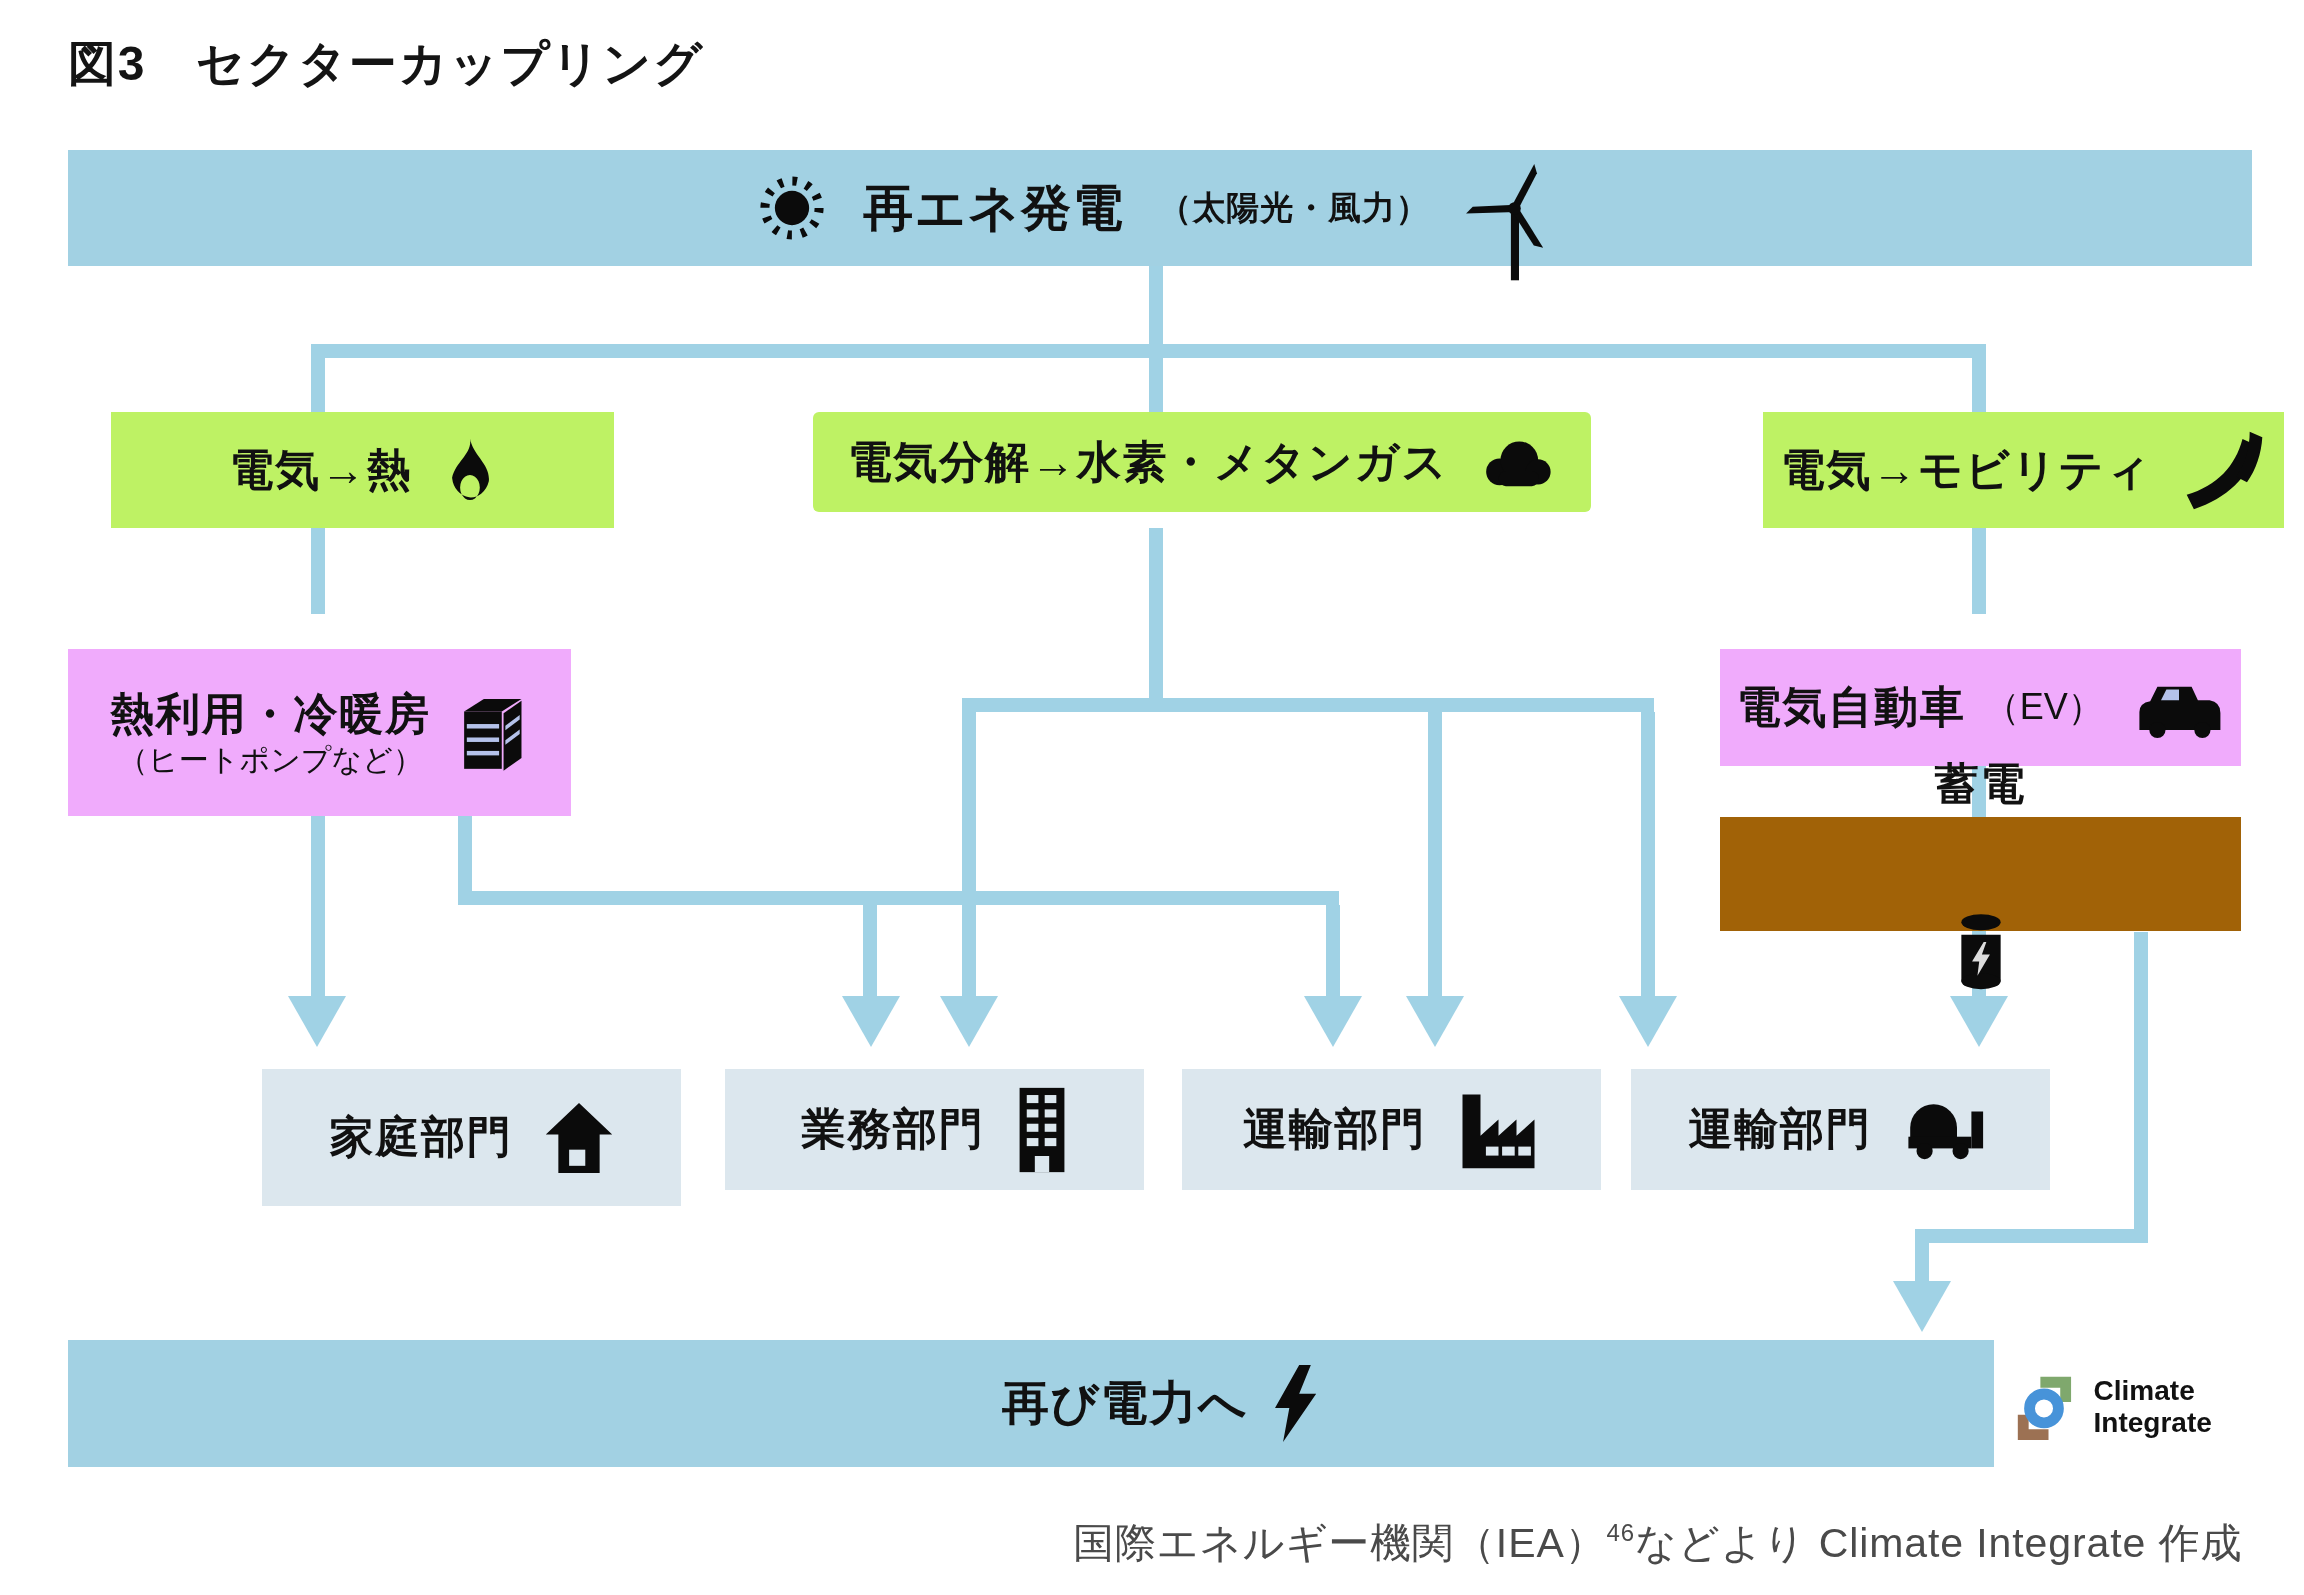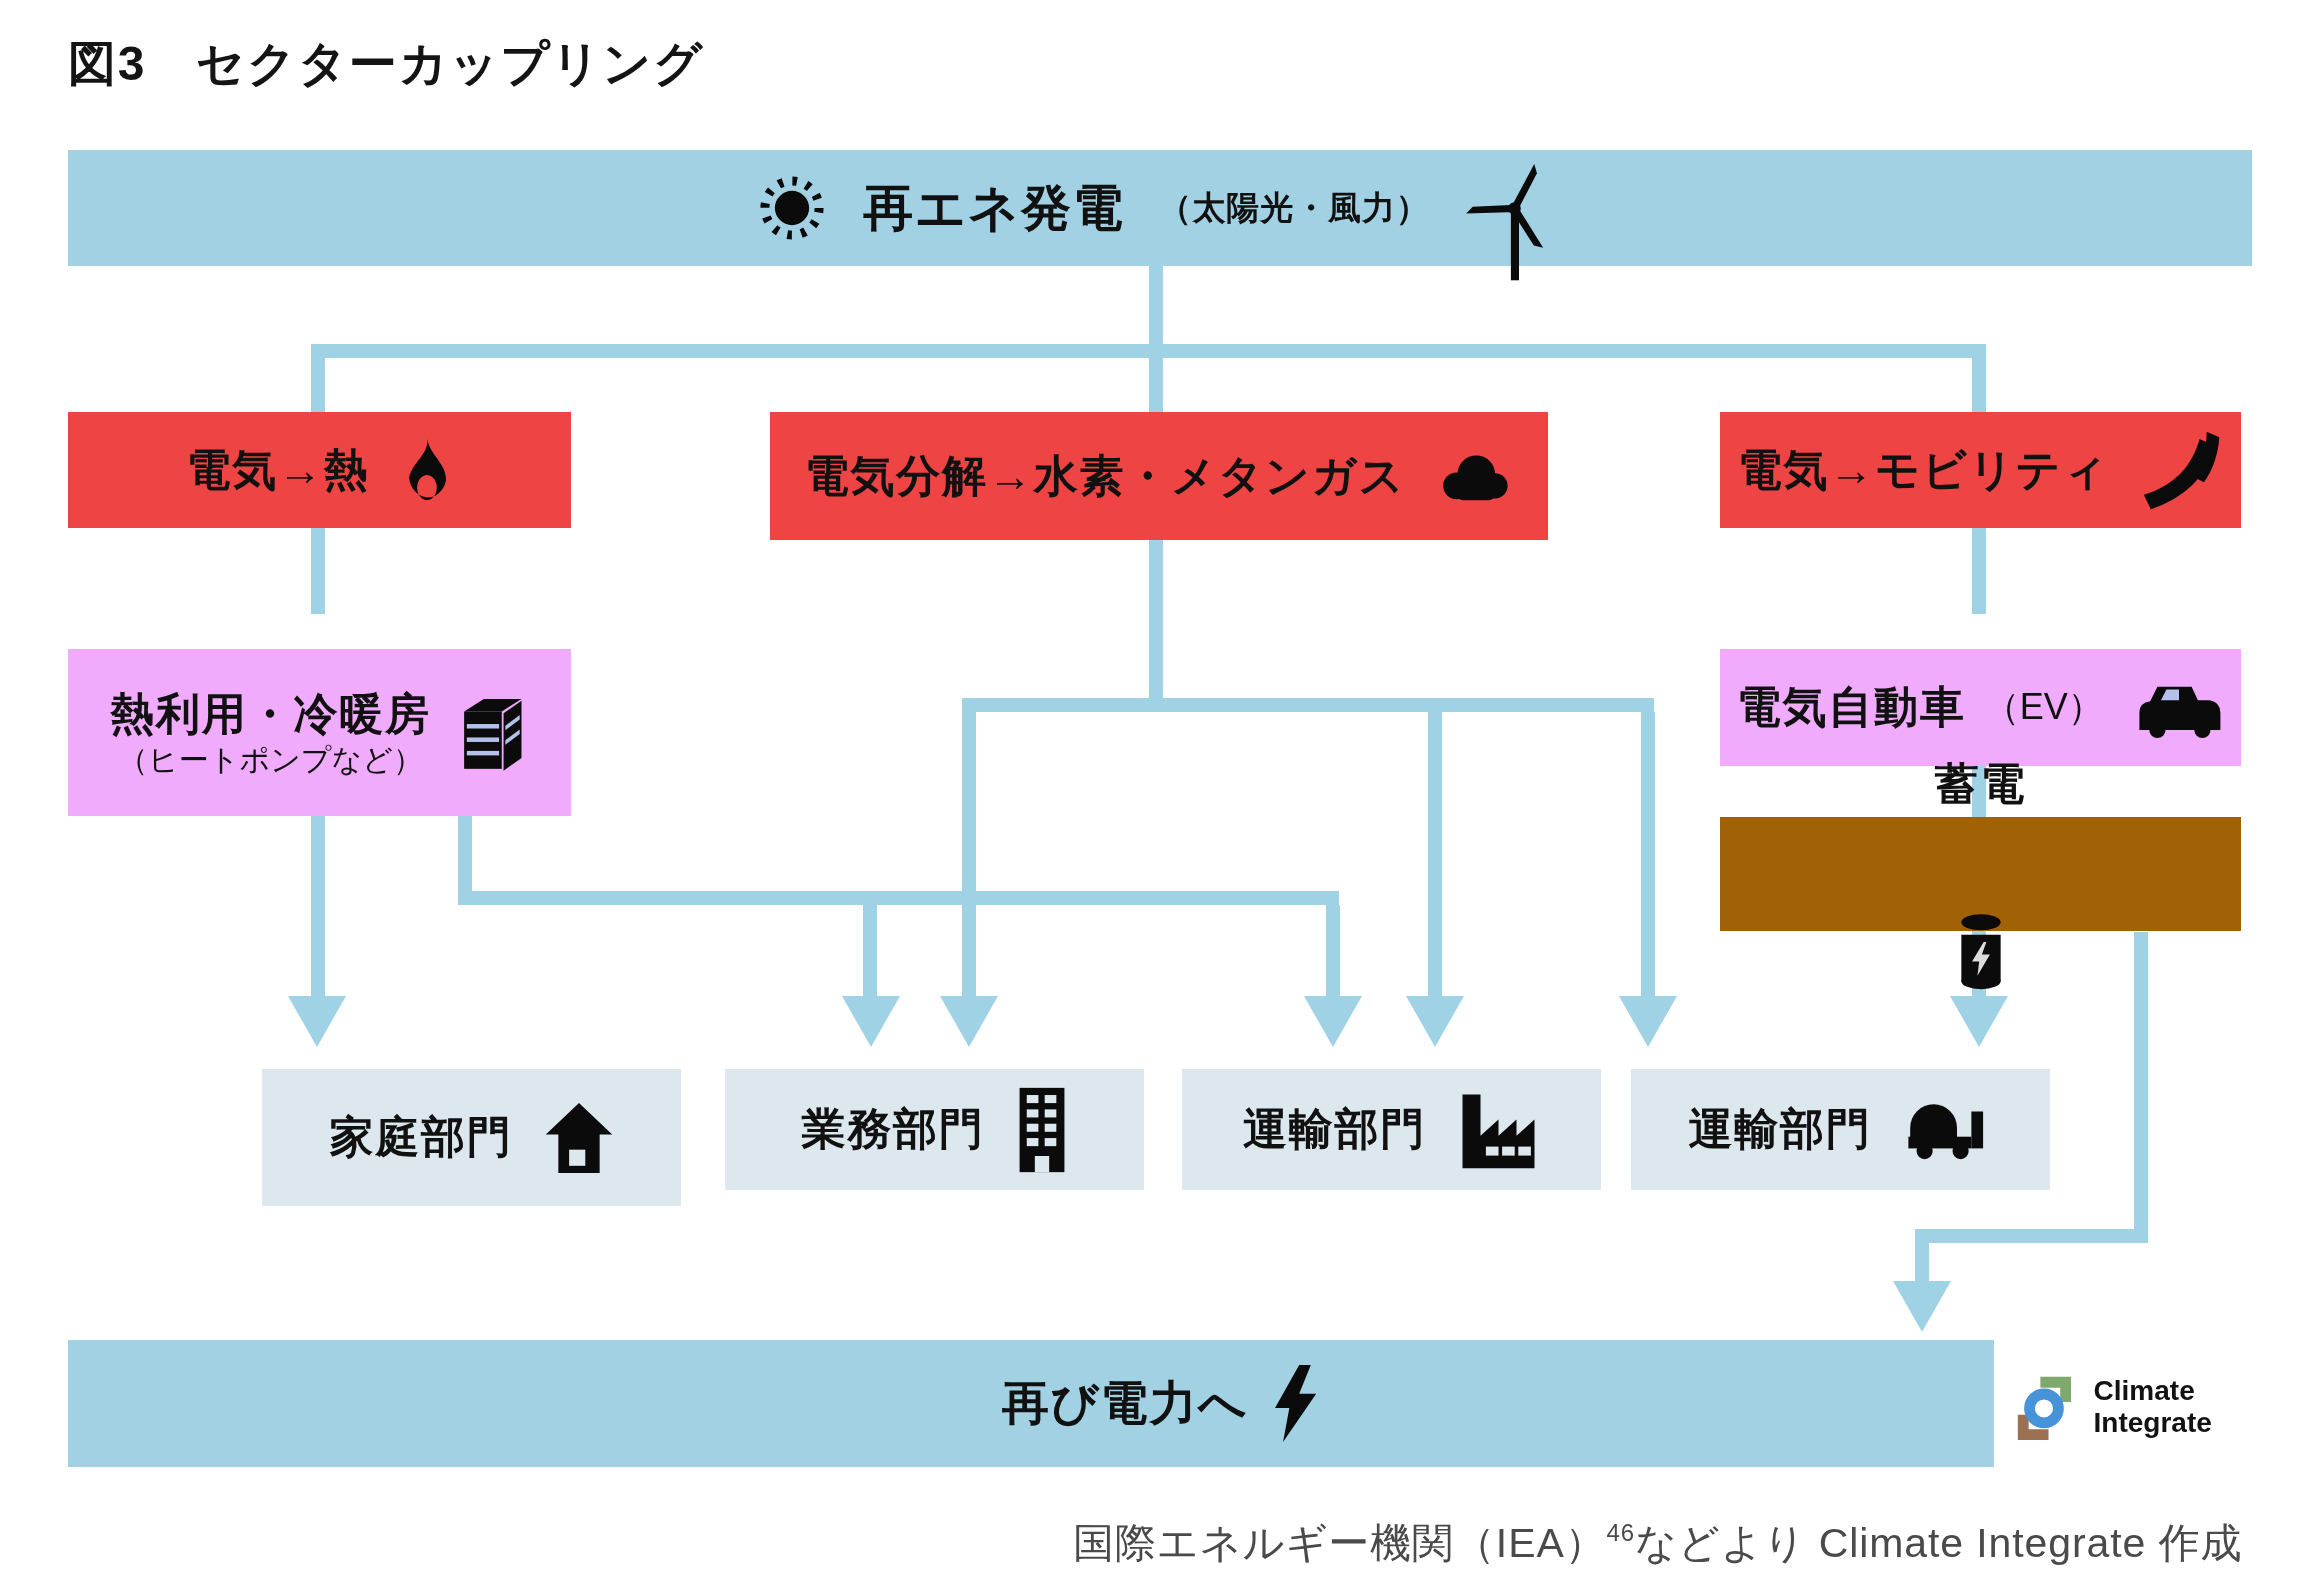--- a/index.html
+++ b/index.html
@@ -4,21 +4,21 @@
 <style>
   html,body{margin:0;padding:0;background:#ffffff;}
   body{font-family:"Liberation Sans","DejaVu Sans",sans-serif;color:#111;}
   .canvas{position:relative;width:2304px;height:1596px;background:#fff;overflow:hidden;}
 
   .abs{position:absolute;}
 
   
   .box{position:absolute;display:flex;align-items:center;justify-content:center;gap:31px;z-index:3;}
   .bar-blue{background:#A2D1E3;}
-  .box-green{background:#ef4444;}
+  .box-green{background:#bef264;margin-left:43px;}
   .box-purple{background:#f0abfc;margin-top:35px;}
   .box-gray{background:#a16207;flex-direction:column;}
   .box-sector{background:#DCE7EE;}
 
   .lbl-big{font-size:50px;font-weight:800;letter-spacing:1.8px;}
   .lbl-sub{font-size:33px;font-weight:700;letter-spacing:0.9px;}
   .lbl-node{font-size:44px;font-weight:800;letter-spacing:1.8px;}
   .lbl-node-sub{font-size:30px;font-weight:400;}
   .lbl-paren{font-size:36px;font-weight:400;}
 
@@ -105,21 +105,21 @@
   <div class="box box-green" style="left:68px;top:412px;width:503px;height:116px;">
     <span class="lbl-node">電気→熱</span>
     <span class="icon">
       <svg width="52" height="67" viewBox="0 0 58 74">
         <path fill-rule="evenodd" fill="#0b0b0b" d="M29,1 C32,18 13,27 9,45 a21,25 0 0 0 41,4 C52,30 32,20 29,1 Z
              M29,42 a11,14 0 1 1 -0.1,0 Z"></path>
       </svg>
     </span>
   </div>
 
-  <div class="box box-green" style="left:770px;top:412px;width:778px;height:128px;">
+  <div class="box box-green" style="left:770px;top:412px;width:778px;height:100px;border-radius:6px;">
     <span class="lbl-node">電気分解→水素・メタンガス</span>
     <span class="icon">
       <svg width="77" height="54" viewBox="0 0 86 60">
         <g fill="#0b0b0b">
           <circle cx="23" cy="41" r="15"></circle>
           <circle cx="45" cy="28" r="21"></circle>
           <circle cx="66" cy="41" r="14"></circle>
           <rect x="22" y="40" width="45" height="17" rx="8"></rect>
         </g>
       </svg>

